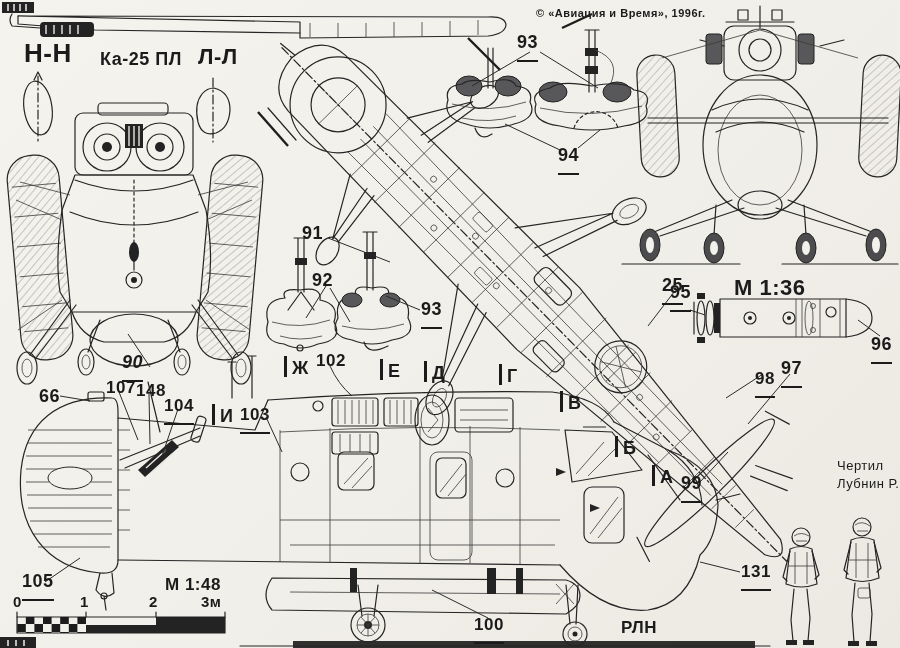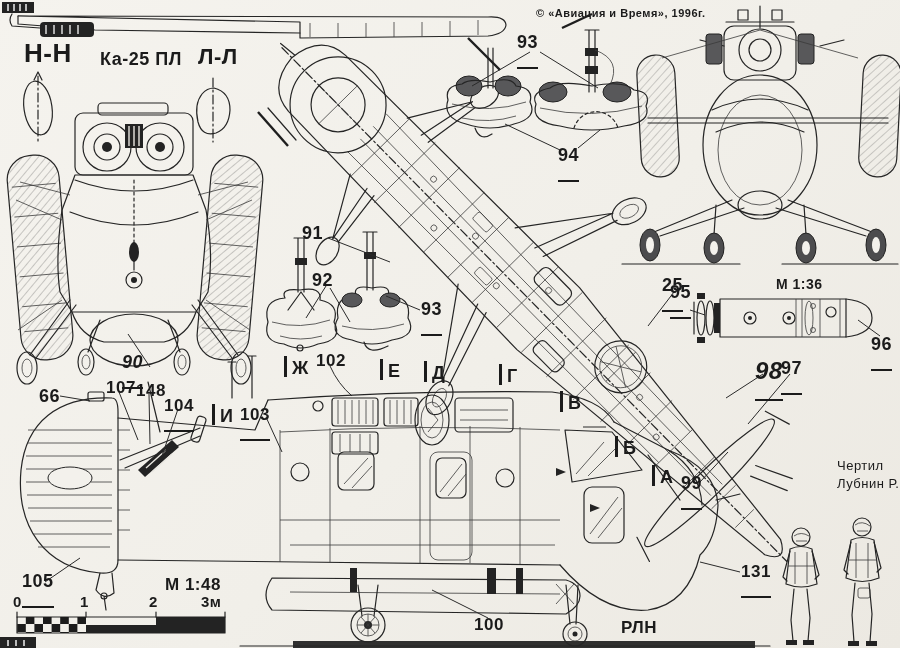--- a/index.html
+++ b/index.html
@@ -14,21 +14,21 @@
   .fil{fill:#232323;stroke:none;}
   .gry{fill:#58585a;stroke:#222;}
   .pap{fill:#f3f1ec;}
   .dsh{stroke-dasharray:9 3 2 3;}
   .dot{stroke-dasharray:3 3;}
   .ldr{stroke:#2a2a2a;stroke-width:1;fill:none;}
   #labels-layer{position:absolute;left:0;top:0;width:100%;height:100%;}
   .label{position:absolute;color:#1b1b1b;white-space:nowrap;line-height:1.02;
     font-family:"Liberation Sans",sans-serif;letter-spacing:0.5px;}
   .label.b{font-weight:bold;}
-  .label.u{border-bottom:2.5px solid #1b1b1b;padding-bottom:16px;}
+  .label.u{border-bottom:2.5px solid #1b1b1b;padding-bottom:9px;}
   .tickbar{display:inline-block;width:3px;height:1.15em;background:#1b1b1b;
     margin-right:5px;vertical-align:-3px;}
 </style>
 </head>
 <body>
 
 <div id="canvas">
 <svg id="art" width="900" height="648" viewBox="0 0 900 648" xmlns="http://www.w3.org/2000/svg">
   <defs>
     <pattern id="hatch" width="6" height="6" patternUnits="userSpaceOnUse" patternTransform="rotate(45)">
@@ -382,23 +382,23 @@
       <div class="label b" style="left: 316px; top: 352px; font-size: 17px;">102</div>
       <div class="label b" style="left: 380px; top: 359px; font-size: 18px;"><span class="tickbar"></span><span>Е</span></div>
       <div class="label b" style="left: 424px; top: 361px; font-size: 18px;"><span class="tickbar"></span><span>Д</span></div>
       <div class="label b" style="left: 499px; top: 364px; font-size: 18px;"><span class="tickbar"></span><span>Г</span></div>
       <div class="label b" style="left: 560px; top: 391px; font-size: 18px;"><span class="tickbar"></span><span>В</span></div>
       <div class="label b" style="left: 615px; top: 436px; font-size: 18px;"><span class="tickbar"></span><span>Б</span></div>
       <div class="label b" style="left: 652px; top: 465px; font-size: 18px;"><span class="tickbar"></span><span>А</span></div>
       <div class="label b u" style="left: 681px; top: 474px; font-size: 18px;">99</div>
       <div class="label b u" style="left: 662px; top: 276px; font-size: 18px;">25</div>
       <div class="label b u" style="left: 670px; top: 283px; font-size: 18px;">95</div>
-      <div class="label b" style="left: 776px; top: 277px; font-size: 14px;">М 1:36</div>
+      <div class="label b" style="left: 734px; top: 277px; font-size: 22px;">М 1:36</div>
       <div class="label b u" style="left: 871px; top: 335px; font-size: 18px;">96</div>
-      <div class="label b u" style="left: 755px; top: 359px; font-size: 24px; font-style: italic;">98</div>
+      <div class="label b u" style="left: 755px; top: 370px; font-size: 17px;">98</div>
       <div class="label b u" style="left: 781px; top: 359px; font-size: 18px;">97</div>
       <div class="label" style="left: 837px; top: 459px; font-size: 13px;">Чертил</div>
       <div class="label" style="left: 837px; top: 477px; font-size: 13px;">Лубнин Р.</div>
       <div class="label b u" style="left: 741px; top: 563px; font-size: 17px;">131</div>
       <div class="label b u" style="left: 22px; top: 572px; font-size: 18px;">105</div>
       <div class="label b" style="left: 165px; top: 576px; font-size: 17px;">М 1:48</div>
       <div class="label b" style="left: 13px; top: 594px; font-size: 15px;">0</div>
       <div class="label b" style="left: 80px; top: 594px; font-size: 15px;">1</div>
       <div class="label b" style="left: 149px; top: 594px; font-size: 15px;">2</div>
       <div class="label b" style="left: 201px; top: 594px; font-size: 15px;">3м</div>

